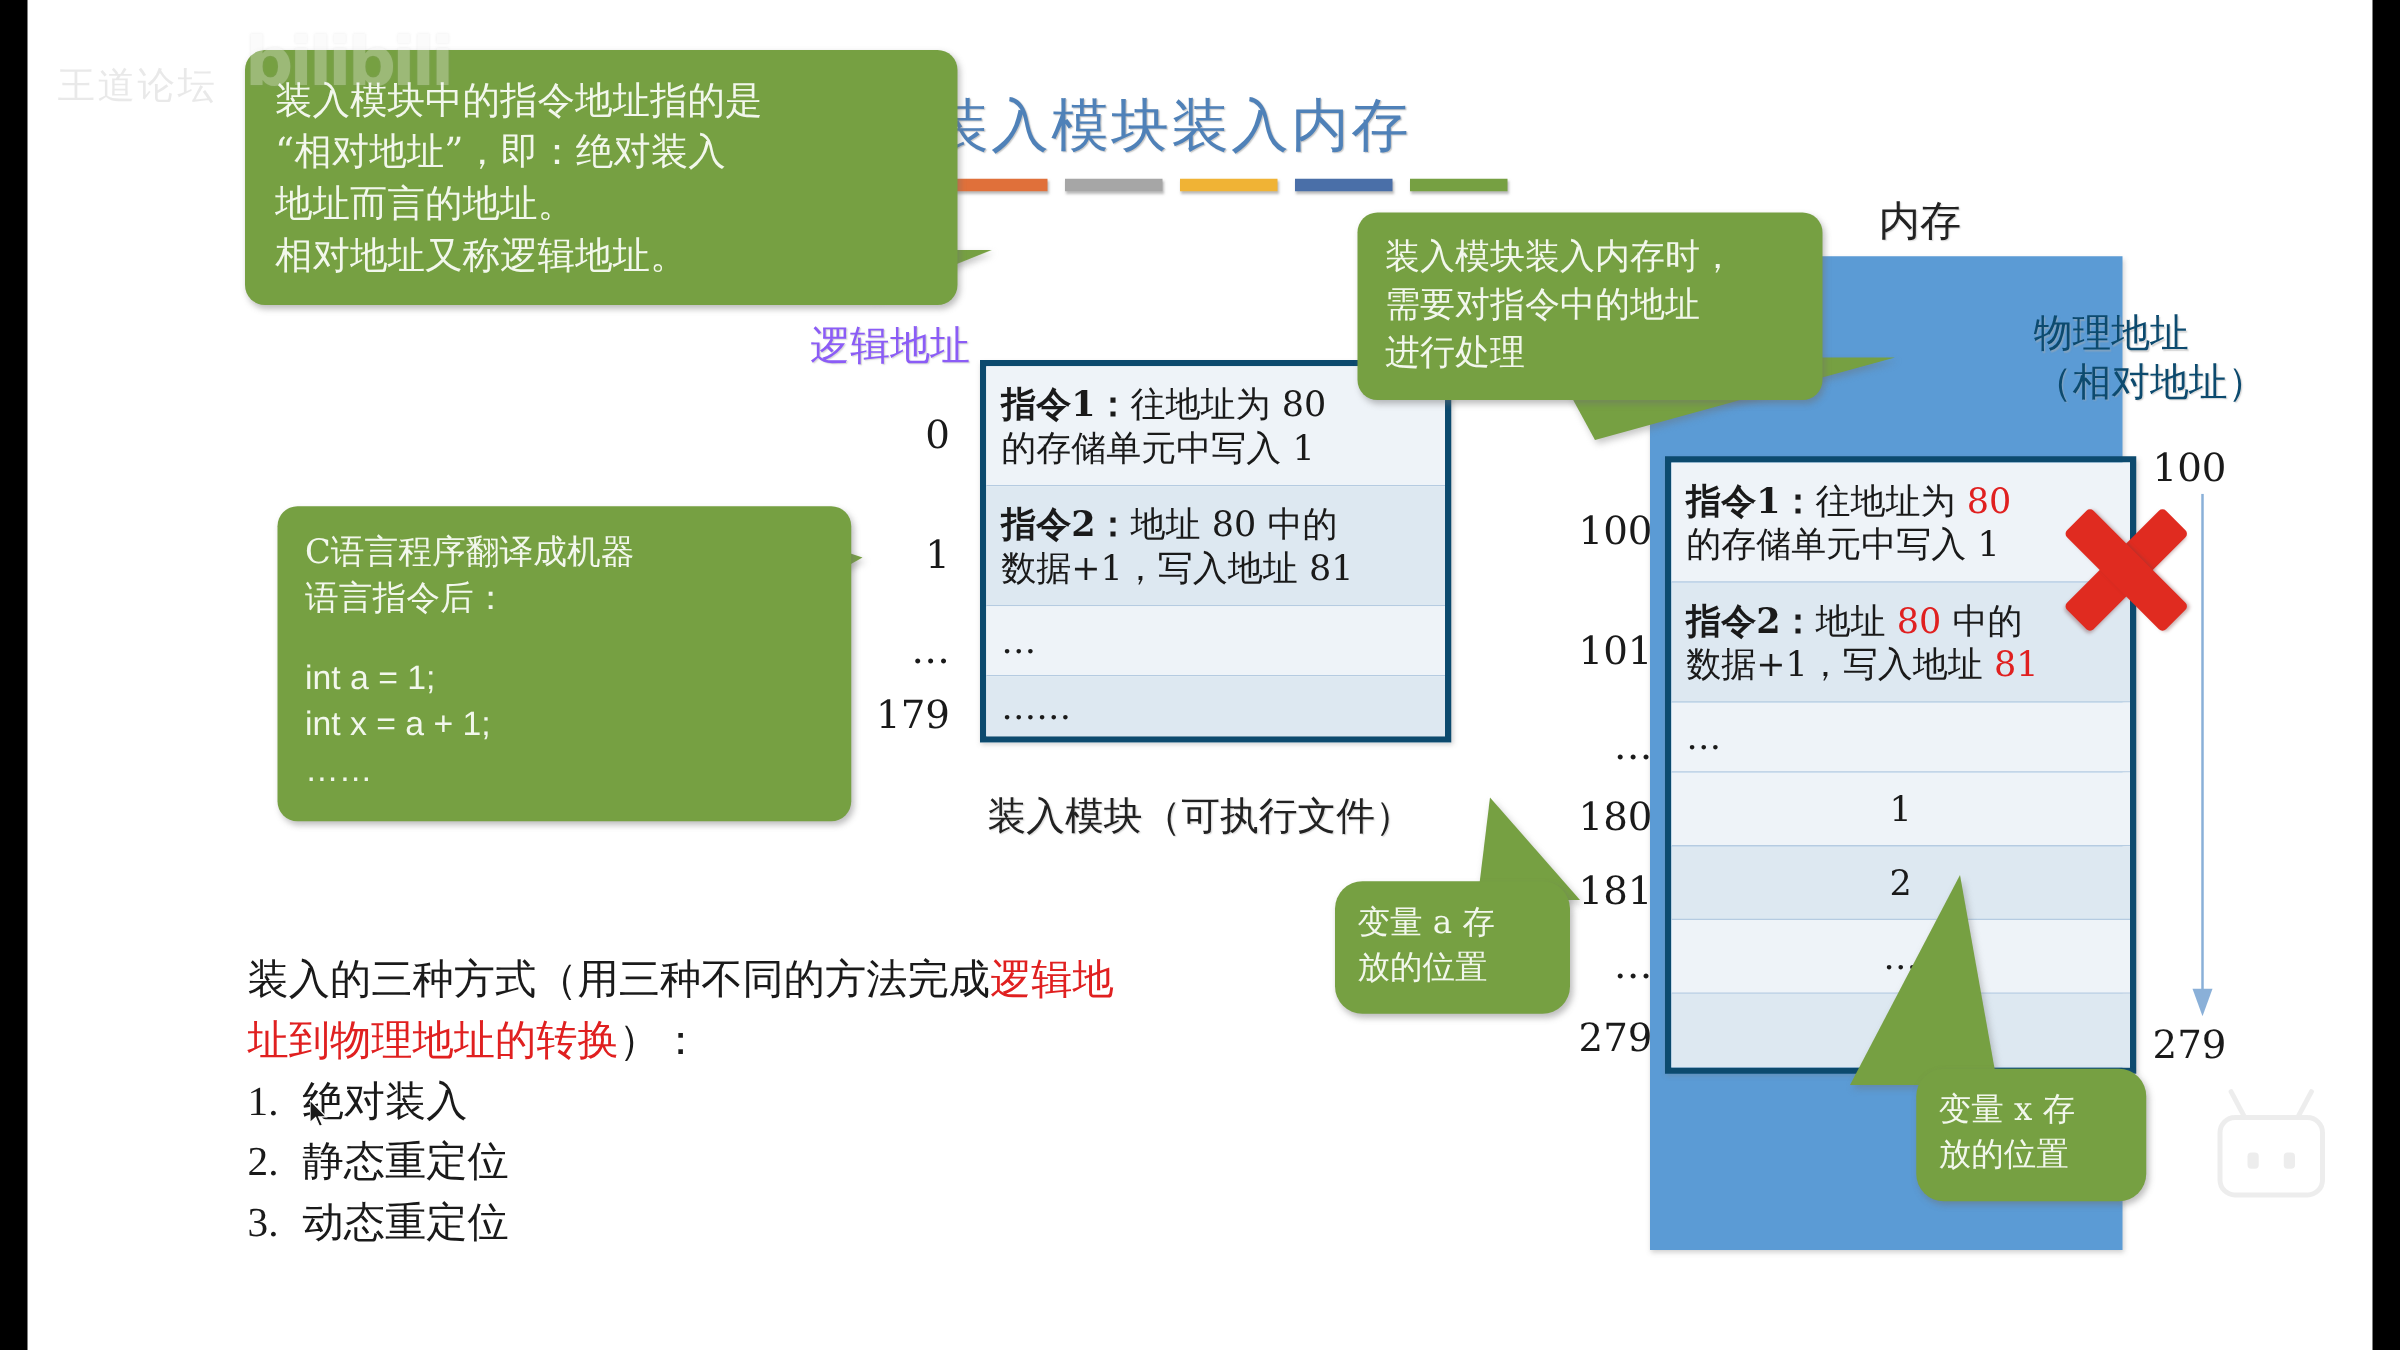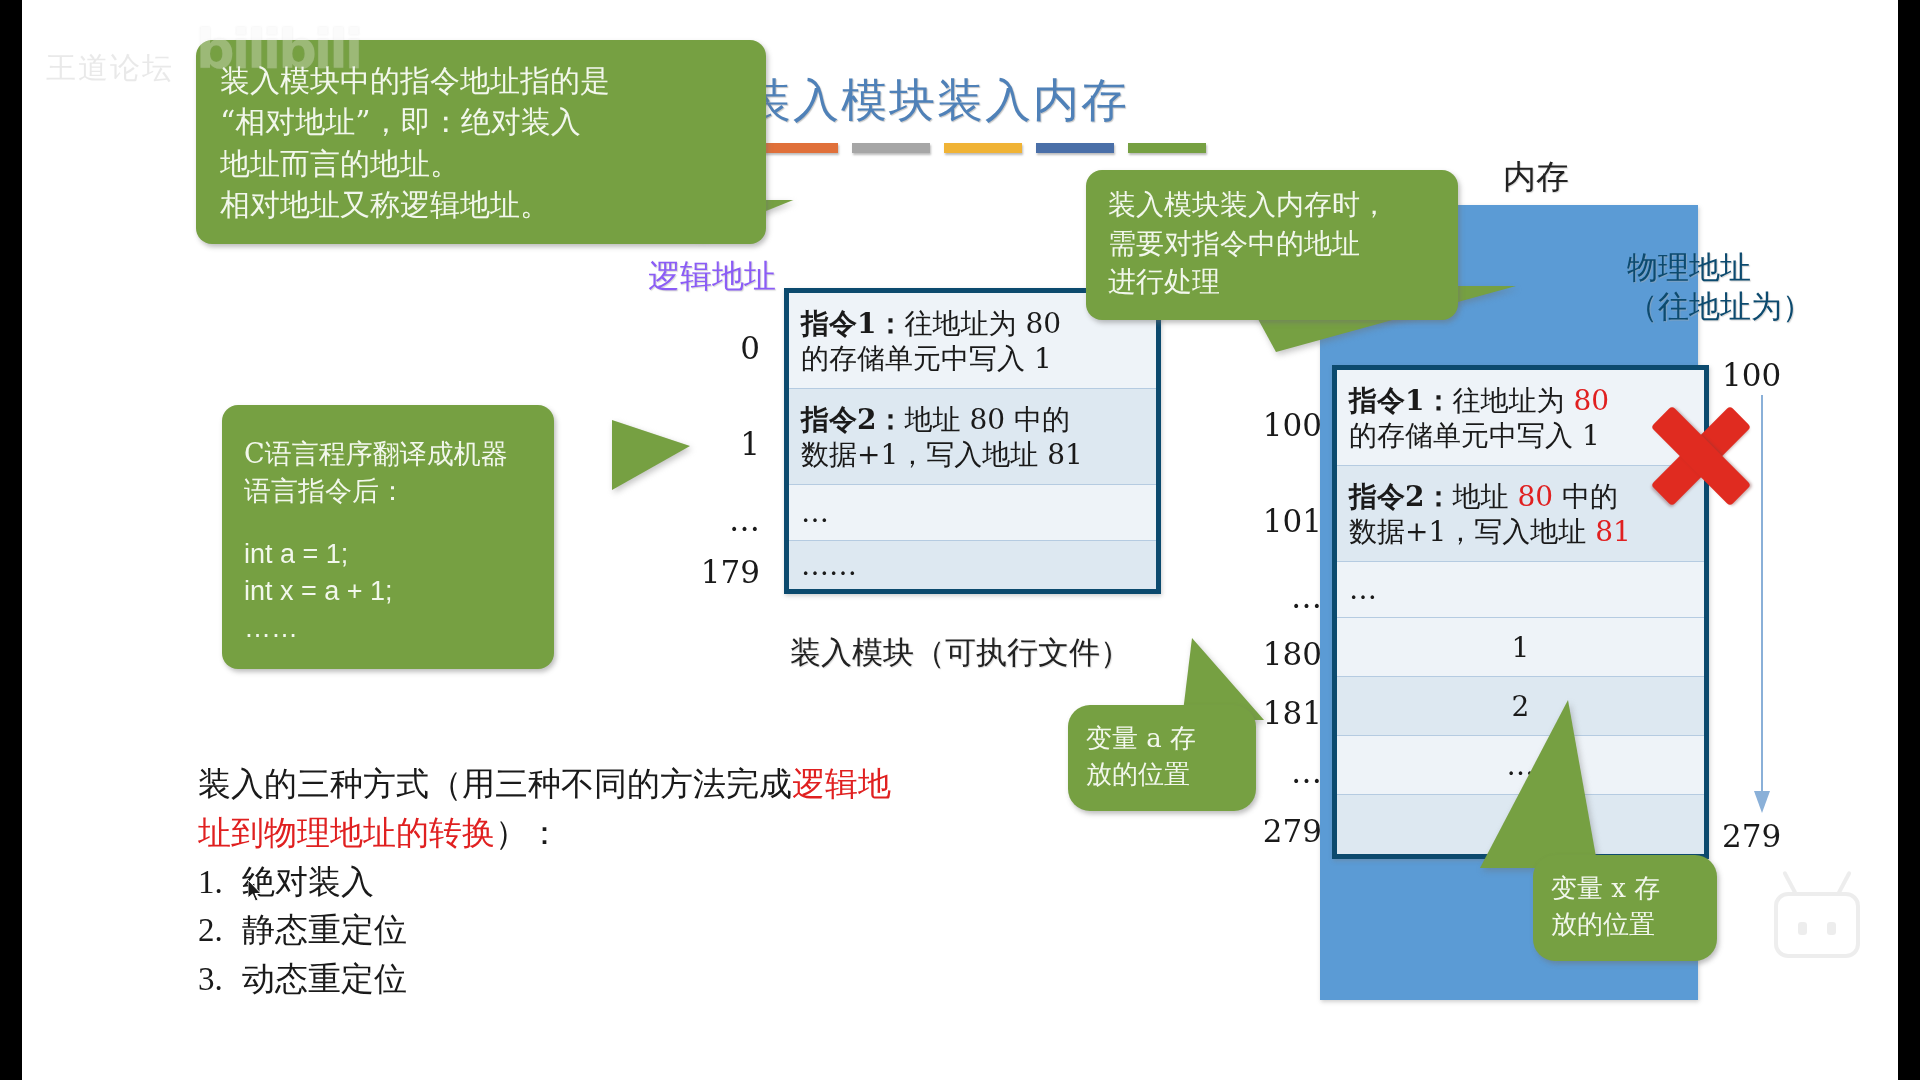--- a/index.html
+++ b/index.html
@@ -89,21 +89,21 @@
     width: 0; height: 0;
     border-left: 0px solid transparent;
     border-top: 38px solid #76a042;
     border-right: 92px solid transparent;
     transform: skewX(-4deg);
     filter: drop-shadow(2px 3px 3px rgba(110,110,110,.4));
   }
 
   
   #bubble-c {
-    left: 222px; top: 405px; width: 332px; padding: 30px 20px 22px 22px;
+    left: 222px; top: 405px; width: 459px; padding: 18px 20px 22px 22px;
     font-size: 27px;
   }
   #tail-c {
     left: 612px; top: 420px;
     width: 0; height: 0;
     border-top: 26px solid transparent;
     border-left: 78px solid #76a042;
     border-bottom: 44px solid transparent;
     filter: drop-shadow(2px 3px 3px rgba(110,110,110,.4));
   }
@@ -330,21 +330,21 @@
   <div class="bubble" id="bubble-load">
     <div class="line">装入模块装入内存时，</div>
     <div class="line">需要对指令中的地址</div>
     <div class="line">进行处理</div>
   </div>
 
   <div class="col-label" id="label-logical">逻辑地址</div>
   <div class="col-label" id="label-memory">内存</div>
   <div class="col-label" id="label-physical">
     <div>物理地址</div>
-    <div>（往地址为）</div>
+    <div>（相对地址）</div>
   </div>
 
   <div class="addr-col" id="addr-logical" style="left:660px; top:300px; width:100px;">
     <div style="height:96px; line-height:96px;">0</div>
     <div style="height:96px; line-height:96px;">1</div>
     <div style="height:56px; line-height:56px;">…</div>
     <div style="height:48px; line-height:48px;">179</div>
   </div>
 
   <div class="tbl" id="tbl-module">

